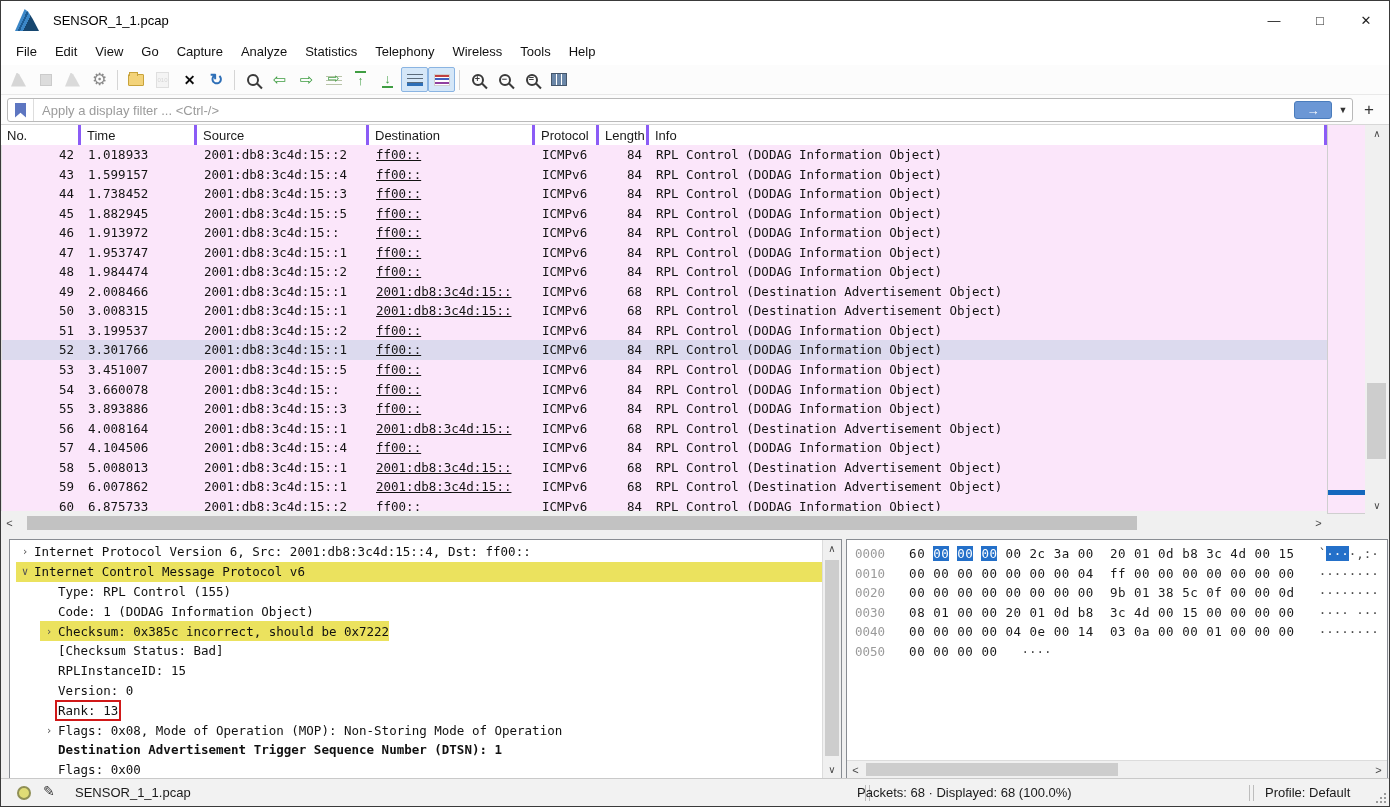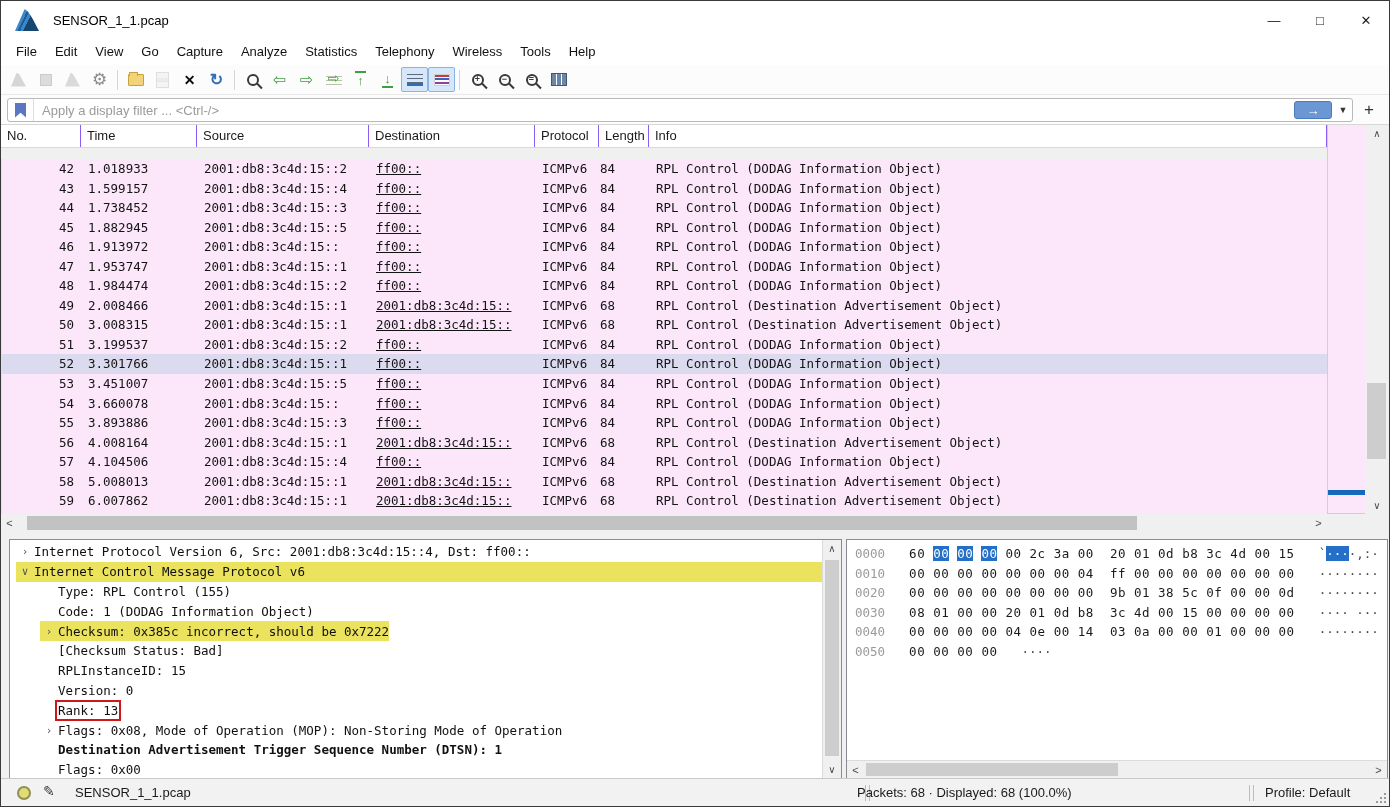--- a/index.html
+++ b/index.html
@@ -90,35 +90,35 @@
               color:#fff; display:flex; align-items:center; justify-content:center; font-size:13px;
               font-weight:bold; margin-right:2px; }
   .caret-btn{ width:18px; height:22px; display:flex; align-items:center; justify-content:center;
               font-size:9px; color:#333; }
   .plus-btn{ position:absolute; right:8px; top:3px; width:24px; height:24px; display:flex;
              align-items:center; justify-content:center; font-size:17px; color:#333; }
 
   
   .plist-header{ position:absolute; top:124px; left:0; width:1326px; height:23px; background:#fff;
                  border-bottom:1px solid #d9d9d9; display:flex; font-size:13px; color:#1a1a1a; }
-  .hcell{ border-right:1px solid #8b5cf6; line-height:22px; padding-left:6px; overflow:hidden;
+  .hcell{ border-right:3px solid #8b5cf6; line-height:22px; padding-left:6px; overflow:hidden;
           white-space:nowrap; }
-  .rows-viewport{ position:absolute; top:158px; left:0; width:1326px; height:366px; overflow:hidden;
+  .rows-viewport{ position:absolute; top:144px; left:0; width:1326px; height:366px; overflow:hidden;
                   background:#ec4899; border-left:1px solid #e0e0e0; }
   .prow{ display:flex; height:19.55px; line-height:19.55px;
          font-family:"DejaVu Sans Mono",monospace; font-size:12.5px; color:#141414;
          background:var(--pink); white-space:nowrap; }
   .prow.sel{ background:var(--selrow); }
   .pc{ overflow:hidden; white-space:nowrap; }
   .c0{ width:80px; text-align:right; padding-right:8px; }
   .c1{ width:116px; padding-left:6px; }
   .c2{ width:172px; padding-left:6px; }
   .c3{ width:166px; padding-left:6px;text-decoration:underline; }
   .c4{ width:64px; padding-left:6px; }
-  .c5{ width:50px; text-align:left; padding-right:8px; }
+  .c5{ width:50px; text-align:right; padding-right:8px; }
   .c6{ flex:1; padding-left:6px; }
   .hc0{width:80px}.hc1{width:116px}.hc2{width:172px}.hc3{width:166px}.hc4{width:64px}.hc5{width:50px}.hc6{flex:1}
 
   .minimap{ position:absolute; top:124px; left:1326px; width:38px; height:389px;
             background:var(--pink); border-left:1px solid #cfcfcf; border-bottom:1px solid #cfcfcf; }
   .mini-marker{ position:absolute; left:0; right:0; top:365px; height:5px; background:var(--miniblue); }
 
   .vscroll{ position:absolute; top:124px; left:1364px; width:24px; height:389px; background:#f0f0f0; }
   .sarrow{ position:absolute; left:0; width:100%; height:17px; display:flex; align-items:center;
            justify-content:center; font-size:10px; color:#4a4a4a; }

